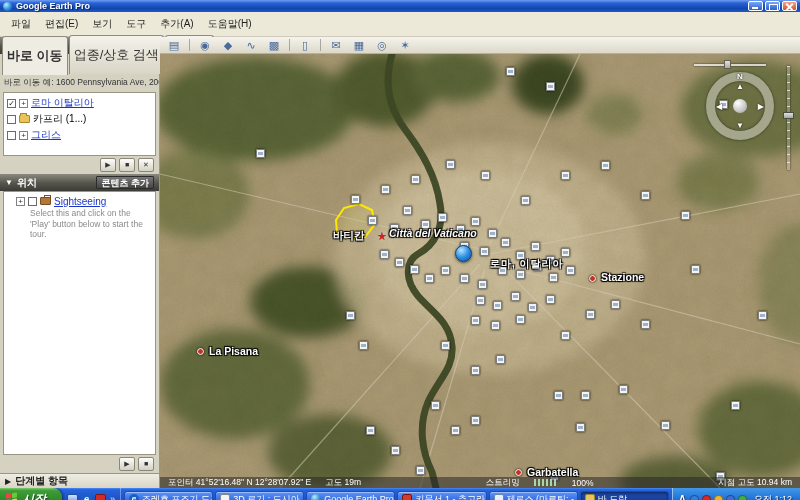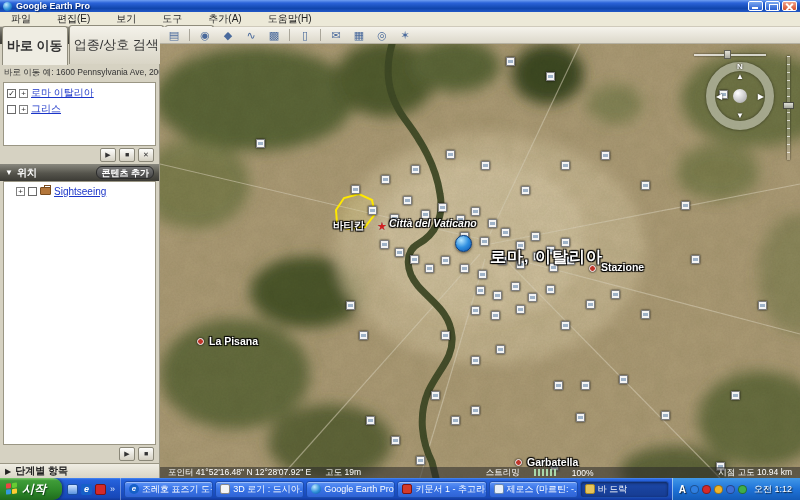--- a/index.html
+++ b/index.html
@@ -12,32 +12,32 @@
 .title-text{font-size:9px;font-weight:bold;flex:1;margin-left:4px;text-shadow:1px 1px 1px #0a2a6e;white-space:nowrap}
 .win-btn{width:15px;height:10px;border:1px solid #fff;border-radius:2px;margin-left:2px;background:linear-gradient(#7aa7f0,#2a5fd0);position:relative}
 .win-btn.min:after{content:"";position:absolute;left:3px;bottom:1px;width:6px;height:2px;background:#fff}
 .win-btn.max:after{content:"";position:absolute;left:3px;top:2px;width:7px;height:5px;border:1px solid #fff}
 .win-btn.close{background:linear-gradient(#f2a48c,#d8502c)}
 .win-btn.close:before,.win-btn.close:after{content:"";position:absolute;left:2px;top:4px;width:9px;height:1.6px;background:#fff}
 .win-btn.close:before{transform:rotate(45deg)}
 .win-btn.close:after{transform:rotate(-45deg)}
 
 
-.menubar{height:15px;background:#ece9d8;border-bottom:1px solid #cfcabb;display:flex;align-items:center;padding:0 4px;gap:12px}
+.menubar{height:25px;background:#ece9d8;border-bottom:1px solid #cfcabb;display:flex;align-items:center;padding:0 4px;gap:0}
 .menu-item{padding:0 7px;font-size:10px;color:#222}
 
 
 .body-row{display:flex;height:451px}
 .sidebar{width:160px;flex:none;background:#d6d2c2;display:flex;flex-direction:column;border-right:1px solid #9a9684}
 .rightcol{flex:1;display:flex;flex-direction:column;min-width:0}
 
 
 .panel-header{height:17px;background:linear-gradient(180deg,#8a897f,#55544c 55%,#3c3b35);color:#fff;font-weight:bold;font-size:10px;display:flex;align-items:center;padding:0 5px;gap:4px;flex:none}
 .panel-header .arrow{font-size:8px}
-.hdr-btn{margin-left:auto;background:linear-gradient(#777,#444);border:1px solid #2c2c2c;color:#fff;font-size:9px;padding:0 4px;height:13px;line-height:12px;border-radius:6px}
+.hdr-btn{margin-left:auto;background:linear-gradient(#777,#444);border:1px solid #2c2c2c;color:#fff;font-size:9px;padding:0 4px;height:13px;line-height:12px;border-radius:1px}
 
 
 .tabs{display:flex;align-items:flex-end;height:20px;padding:2px 2px 0 2px;gap:1px;background:#d6d2c2;flex:none}
 .tab{background:linear-gradient(#f4f2ea,#d9d5c6);border:1px solid #8f8c7c;border-bottom:none;border-radius:3px 3px 0 0;font-size:13px;padding:10px 4px;white-space:nowrap;color:#333}
 .tab.active{background:#efede3;font-weight:bold;position:relative;top:1px}
 .search-hint{font-size:8.5px;color:#333;padding:3px 4px 1px 4px;white-space:nowrap;overflow:hidden;flex:none}
 .search-row{display:flex;align-items:center;padding:2px 4px;gap:3px;flex:none}
 .combo{flex:1;height:16px;background:#fff;border:1px solid #7f9db9;display:flex;align-items:center;font-size:10px;padding-left:3px}
 .combo .cv{flex:1}
 .combo .drop{width:14px;height:14px;background:linear-gradient(#eef3fb,#c6d3ea);border-left:1px solid #7f9db9;text-align:center;font-size:8px;line-height:14px;color:#345}
@@ -69,21 +69,21 @@
 .toolbar{height:17px;background:linear-gradient(#f5f3ec,#dcd8ca);border-bottom:1px solid #b5b1a2;display:flex;align-items:center;padding:0 6px;gap:7px;flex:none}
 .tb-icon{font-size:11px;line-height:15px;color:#4a6a9c;width:16px;text-align:center}
 .tb-sep{width:1px;height:12px;background:#aaa69a}
 
 
 .map{position:relative;flex:1;overflow:hidden;background:#ac9b76}
 .map svg.terrain{position:absolute;left:0;top:0;width:100%;height:100%}
 .photo-ic{position:absolute;width:9px;height:9px;background:#f4f4f4;border:1px solid #7e7e7e;box-shadow:0 0 2px rgba(0,0,0,.8)}
 .photo-ic:after{content:"";position:absolute;left:1px;top:2px;width:5px;height:3px;background:#9fb3c8}
 .map-label{position:absolute;color:#fff;font-weight:bold;font-size:10.5px;white-space:nowrap;text-shadow:1px 1px 1px #000,-1px -1px 1px #000,1px -1px 1px #000,-1px 1px 1px #000}
-.map-label.city{font-size:16px;letter-spacing:1px}
+.map-label.city{font-size:10px;letter-spacing:1px}
 .map-label.region{color:#fdfdfd}
 .dot-marker{position:absolute;width:7px;height:7px;border-radius:50%;background:#c03428;border:1px solid #fff;box-shadow:0 0 2px #000}
 .star-marker{position:absolute;color:#d02020;font-size:11px;text-shadow:0 0 2px #fff,0 0 1px #000}
 .result-marker{position:absolute;width:17px;height:17px;border-radius:50%;background:radial-gradient(circle at 35% 28%,#b5e6ff,#2f8fe0 50%,#0b4fa8);border:1px solid #063a7c;box-shadow:0 1px 3px rgba(0,0,0,.6)}
 
 
 .tilt-slider{position:absolute;top:6px;right:34px;width:72px;height:9px;opacity:.75}
 .tilt-slider .track{position:absolute;top:4px;left:0;right:0;height:2px;background:#f4f4f4;box-shadow:0 0 2px #000}
 .tilt-slider .thumb{position:absolute;top:0;left:30px;width:7px;height:9px;background:linear-gradient(#fff,#bbb);border:1px solid #555}
 .compass{position:absolute;top:18px;right:26px;width:68px;height:68px;border-radius:50%;border:9px solid rgba(245,245,245,.42);box-shadow:0 0 3px rgba(0,0,0,.5), inset 0 0 3px rgba(0,0,0,.5)}
@@ -164,20 +164,25 @@
       </div>
     <div class="search-hint">바로 이동 예: 1600 Pennsylvania Ave, 20006</div>
     <div class="results" id="search-results">
         <div class="r-row">
           <span class="checkbox">✓</span>
           <span class="expander">+</span>
           <span class="link">로마 이탈리아</span>
         </div>
         <div class="r-row">
           <span class="checkbox"></span>
+          <span class="folder-ic"></span>
+          <span>카프리 (1...)</span>
+        </div>
+        <div class="r-row">
+          <span class="checkbox"></span>
           <span class="expander">+</span>
           <span class="link">그리스</span>
         </div>
       </div>
     <div class="panel-btns" id="search-btns">
         <span class="mini-btn">▶</span>
         <span class="mini-btn">■</span>
         <span class="mini-btn">✕</span>
       </div>
 
@@ -186,20 +191,21 @@
       <span>위치</span>
       <span class="hdr-btn">콘텐츠 추가</span>
     </div>
     <div class="tree">
       <div class="t-row" style="padding-left:12px">
         <span class="expander">+</span>
         <span class="checkbox"></span>
         <span class="case-ic"></span>
         <span class="link">Sightseeing</span>
       </div>
+      <div class="t-desc">Select this and click on the 'Play' button below to start the tour.</div>
     </div>
     <div class="panel-btns" id="places-btns">
         <span class="mini-btn">▶</span>
         <span class="mini-btn">■</span>
       </div>
 
     <div class="layers-header">
       <span class="arrow" style="font-size:8px">▶</span>
       <span>단계별 항목</span>
     </div>

